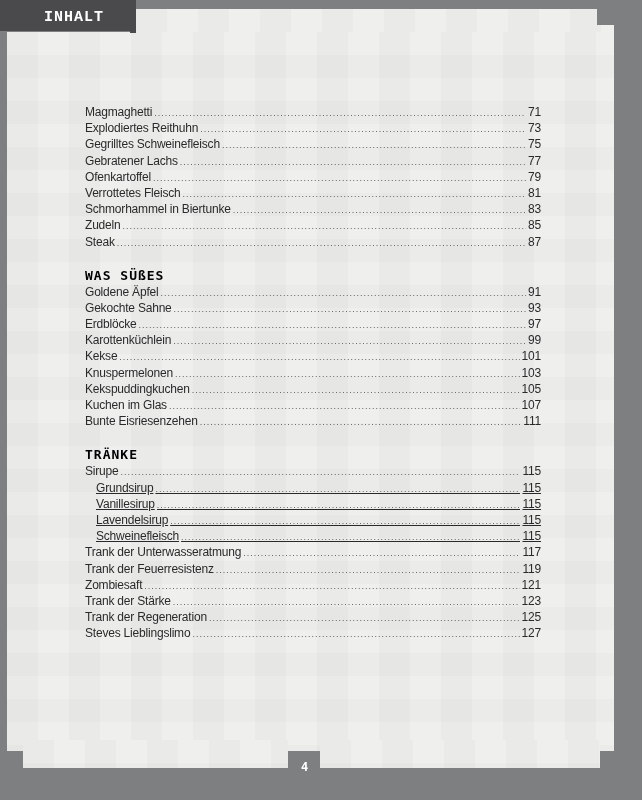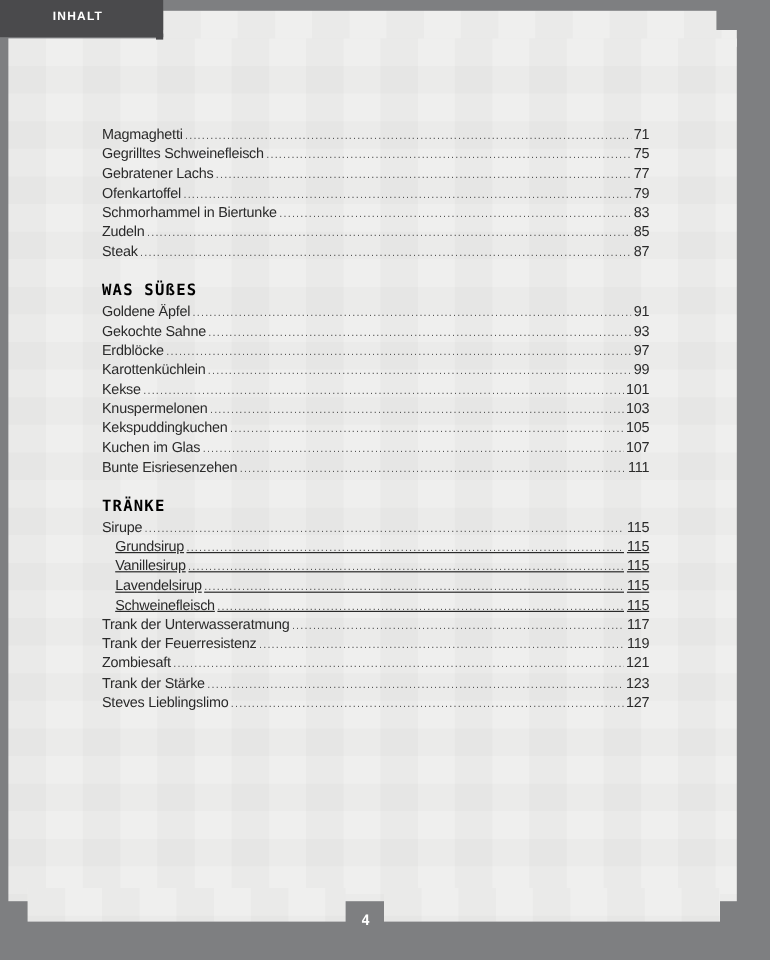--- a/index.html
+++ b/index.html
@@ -24,22 +24,22 @@
   .pg-bottom-right { left: 320px; top: 740px; width: 280px; height: 28px; }
   .header-tab {
     position: absolute; left: 0; top: 0; width: 136px; height: 31px;
     background: #4a4a4c;
   }
   .header-tab-step {
     position: absolute; left: 130px; top: 28px; width: 6px; height: 5px; background: #4a4a4c;
   }
   .header-title {
     position: absolute; left: 44px; top: 9px;
-    color: #ffffff; font-family: Liberation Sans, sans-serif;
-    font-weight: bold; font-size: 10px; letter-spacing: 1px;
+    color: #ffffff; font-family: Liberation Mono, monospace;
+    font-weight: bold; font-size: 15px; letter-spacing: 1px;
   }
   .page-number {
     position: absolute; left: 301px; top: 760px;
     color: #ffffff; font-family: "DejaVu Sans Mono", monospace;
     font-weight: bold; font-size: 12px;
   }
   .toc {
     position: absolute; left: 85px; top: 104px; width: 456px;
   }
   .section-heading {
@@ -82,33 +82,43 @@
 <div class="toc">
 
   <div class="section">
 
     <div class="entry">
         <span class="title">Magmaghetti</span>
         <span class="dots"></span>
         <span class="num">71</span>
       </div>
     <div class="entry">
+        <span class="title">Explodiertes Reithuhn</span>
+        <span class="dots"></span>
+        <span class="num">73</span>
+      </div>
+    <div class="entry">
         <span class="title">Gegrilltes Schweinefleisch</span>
         <span class="dots"></span>
         <span class="num">75</span>
       </div>
     <div class="entry">
         <span class="title">Gebratener Lachs</span>
         <span class="dots"></span>
         <span class="num">77</span>
       </div>
     <div class="entry">
         <span class="title">Ofenkartoffel</span>
         <span class="dots"></span>
         <span class="num">79</span>
+      </div>
+    <div class="entry">
+        <span class="title">Verrottetes Fleisch</span>
+        <span class="dots"></span>
+        <span class="num">81</span>
       </div>
     <div class="entry">
         <span class="title">Schmorhammel in Biertunke</span>
         <span class="dots"></span>
         <span class="num">83</span>
       </div>
     <div class="entry">
         <span class="title">Zudeln</span>
         <span class="dots"></span>
         <span class="num">85</span>
@@ -210,20 +220,25 @@
         <span class="title">Zombiesaft</span>
         <span class="dots"></span>
         <span class="num">121</span>
       </div>
     <div class="entry">
         <span class="title">Trank der Stärke</span>
         <span class="dots"></span>
         <span class="num">123</span>
       </div>
     <div class="entry">
+        <span class="title">Trank der Regeneration</span>
+        <span class="dots"></span>
+        <span class="num">125</span>
+      </div>
+    <div class="entry">
         <span class="title">Steves Lieblingslimo</span>
         <span class="dots"></span>
         <span class="num">127</span>
       </div>
   </div>
 </div>
 
 <div class="page-number">4</div>
 
 </body></html>

